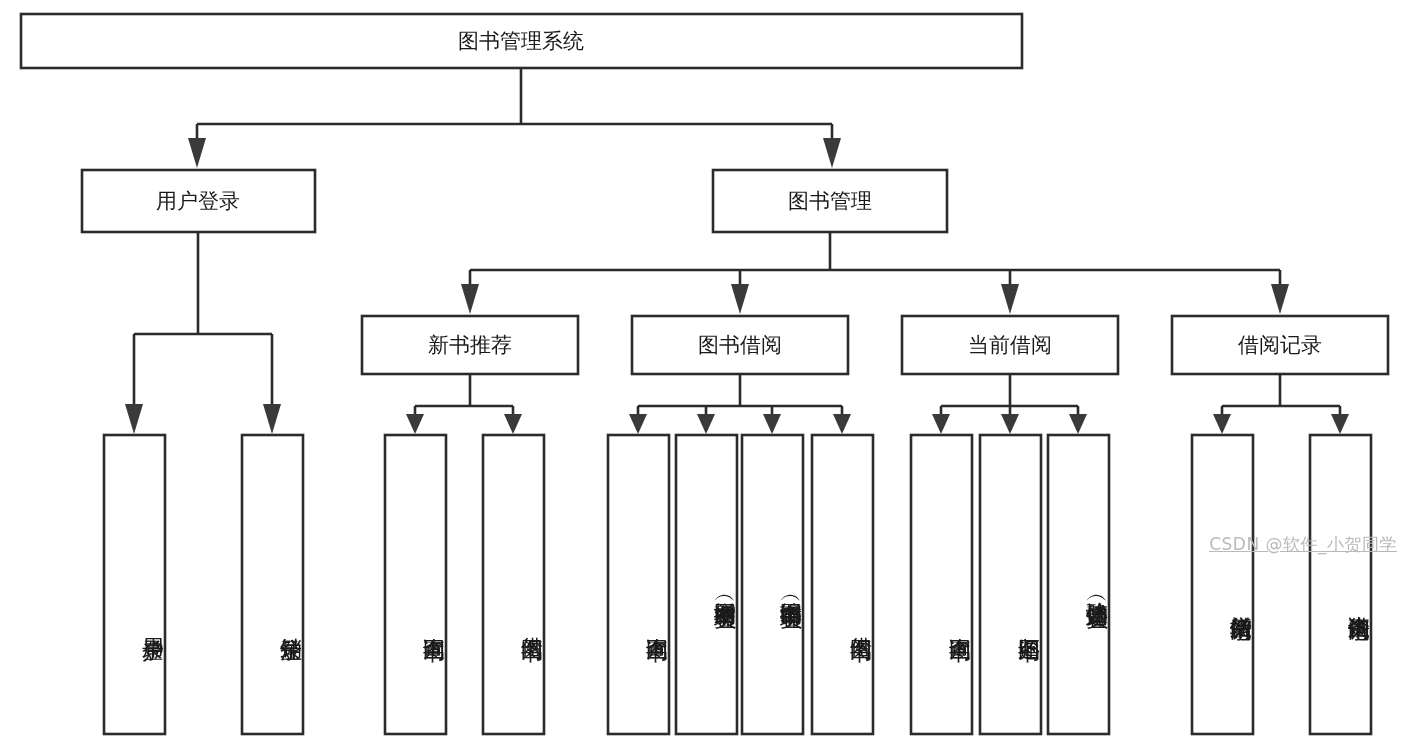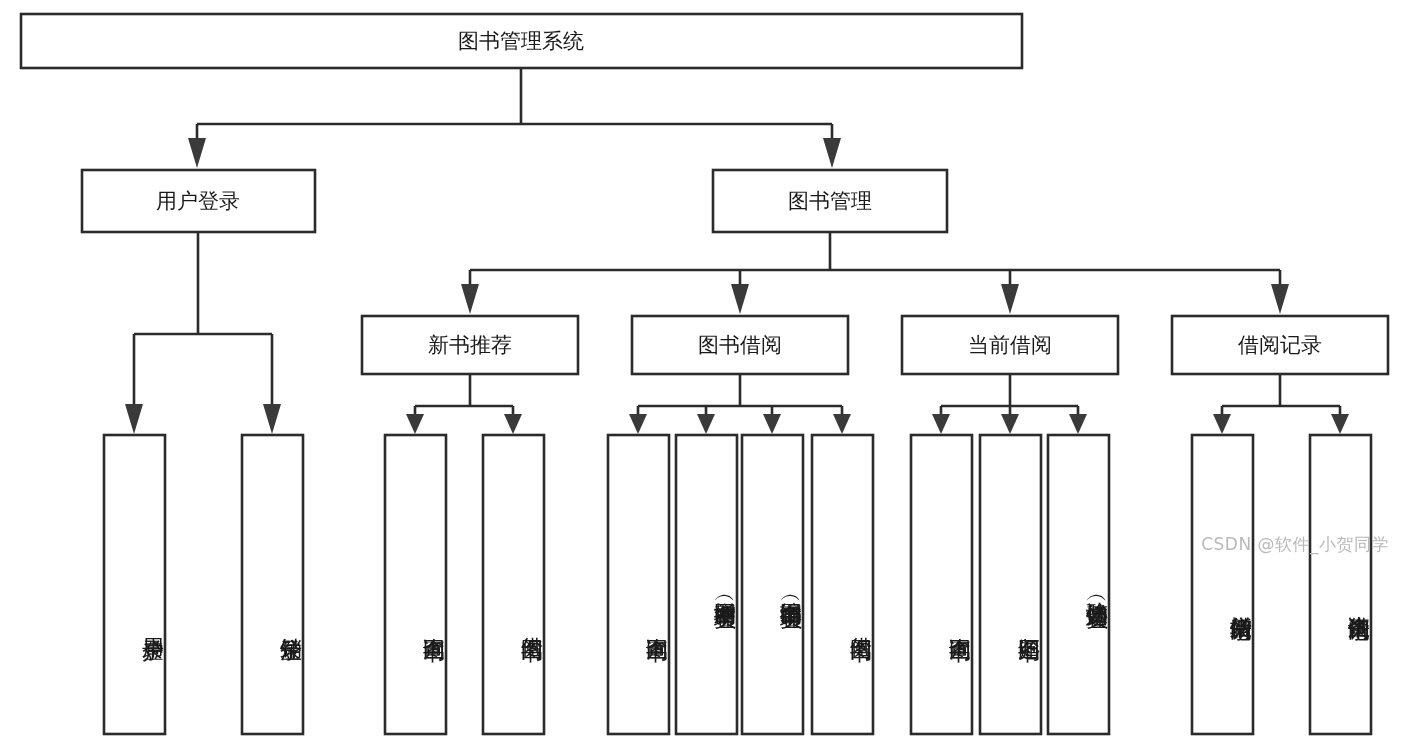--- a/index.html
+++ b/index.html
@@ -61,27 +61,28 @@
     color: #1a1a1a;
     letter-spacing: 1px;
     white-space: nowrap;
     display: flex;
     align-items: flex-start;
     justify-content: center;
     pointer-events: none;
   }
   .watermark {
     position: absolute;
-    right: 16px;
+    right: 8px;
     bottom: 4px;
     font-family: "DejaVu Sans", "Liberation Sans", sans-serif;
     font-size: 17px;
     color: #b9b9b9;
     letter-spacing: 0.5px;
     white-space: nowrap;
+    text-decoration: underline;
   }
 </style>
 </head>
 <body>
 
 <div id="diagram-root">
 
   <svg id="flow" viewBox="0 0 1405 747" xmlns="http://www.w3.org/2000/svg">
 
     <g>

